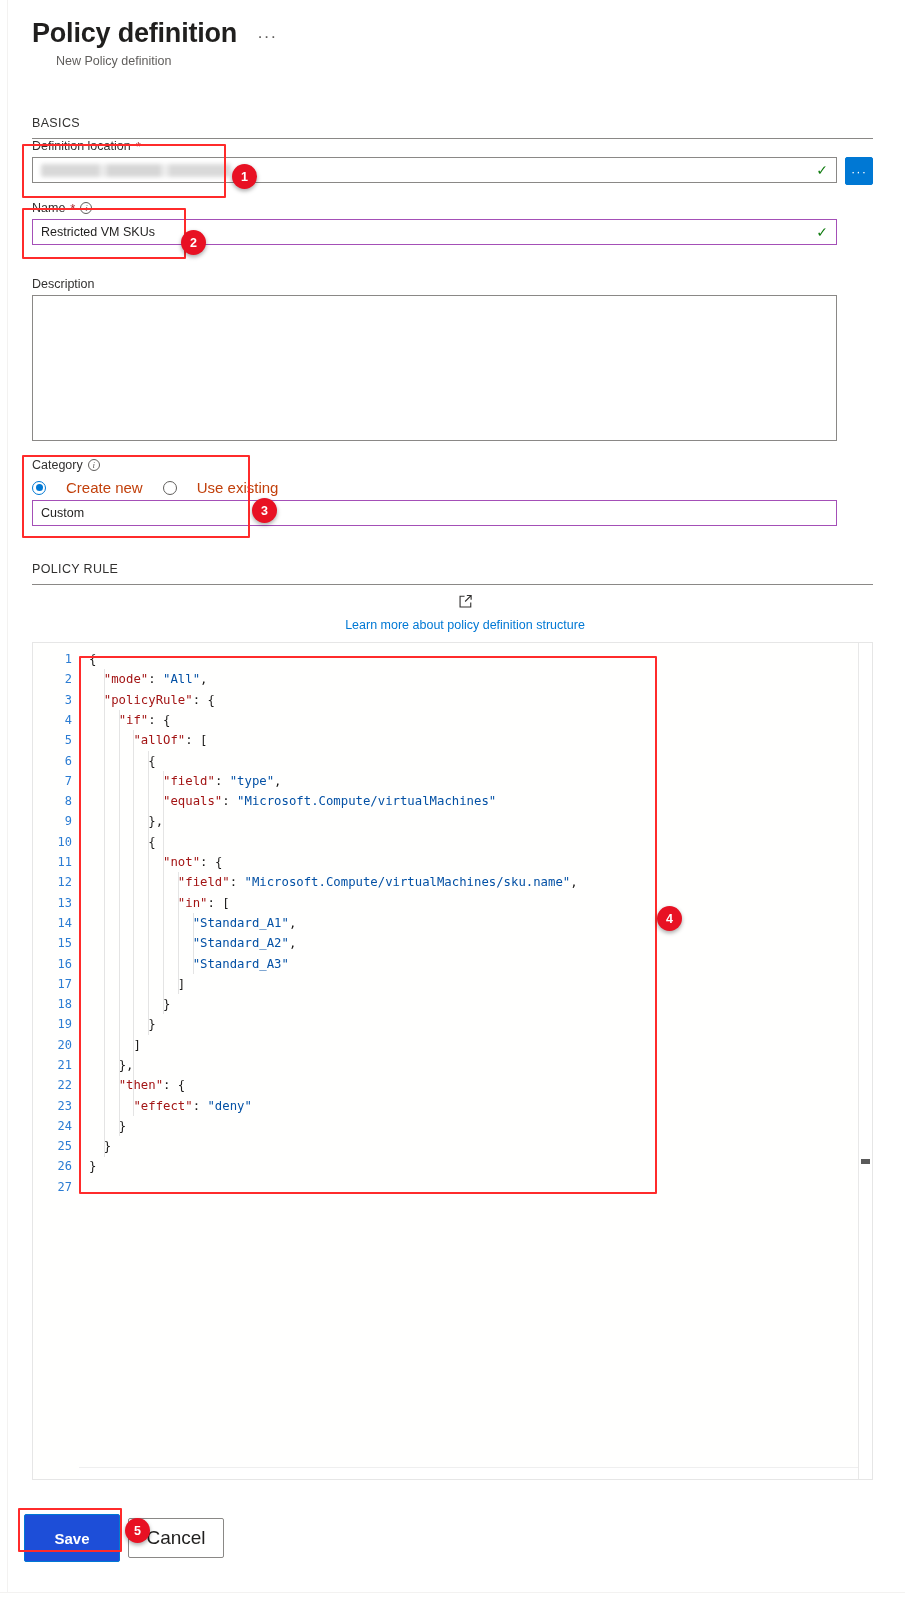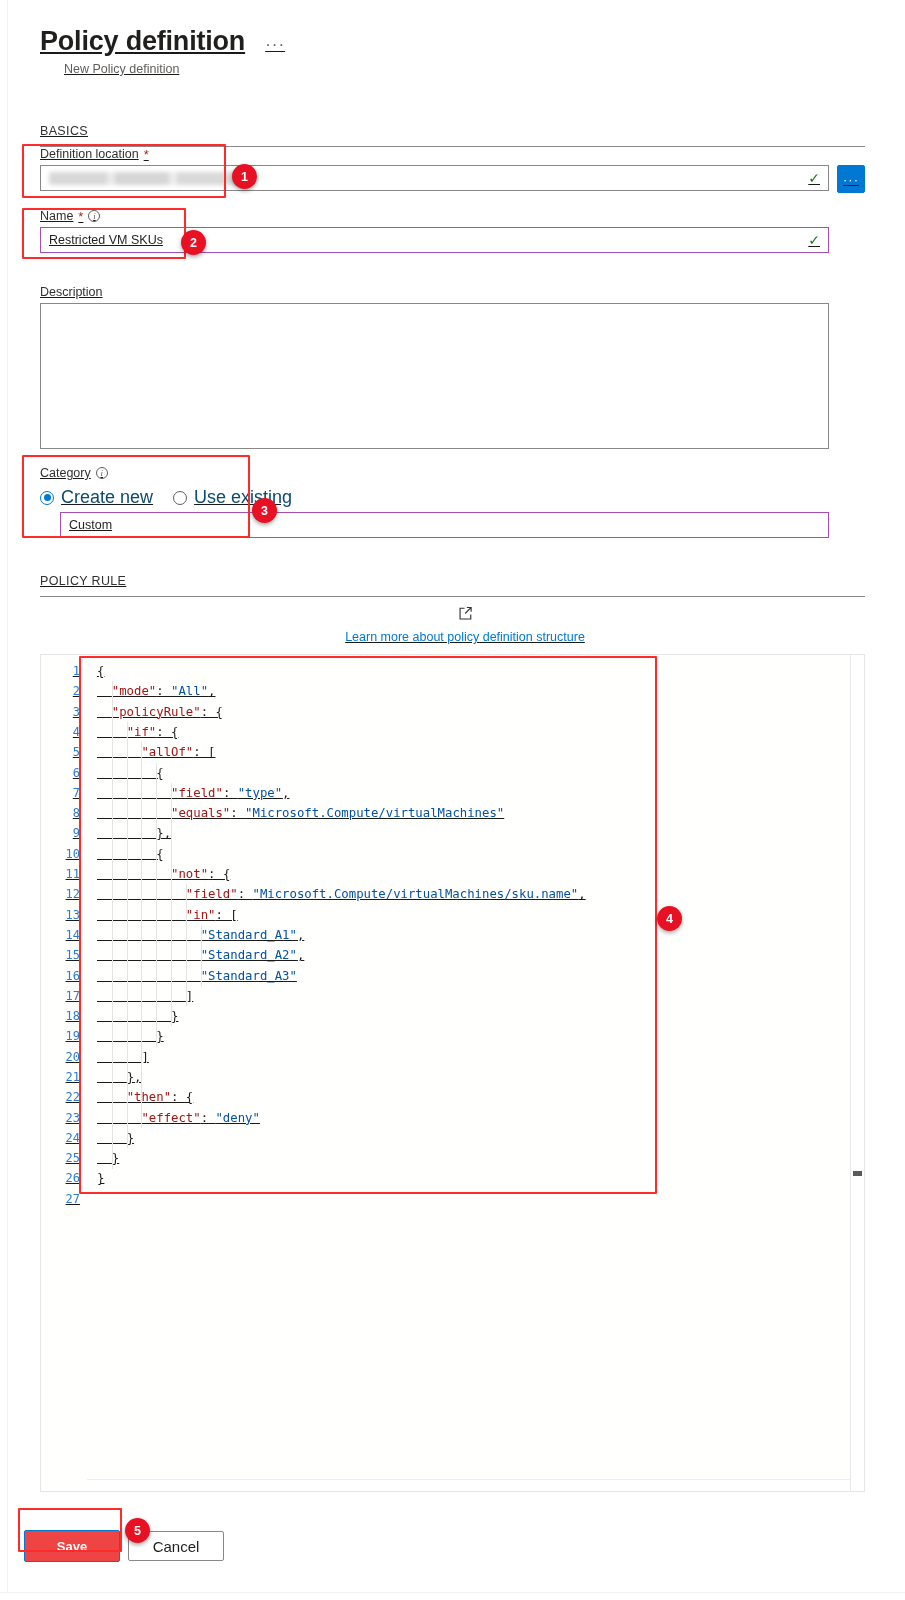--- a/index.html
+++ b/index.html
@@ -5,21 +5,21 @@
   * { box-sizing: border-box; }
   html, body { margin:0; padding:0; }
   body {
     width: 905px; height: 1600px;
     background: #ffffff;
     font-family: "Liberation Sans", sans-serif;
     color: #1b1a19;
     position: relative;
     overflow: hidden;
   }
-  .page { position:relative; width:905px; height:1600px; padding: 16px; text-decoration: underline; }
+  .page { position:relative; width:905px; height:1600px; padding: 8px; }
 
   
   .header { padding: 10px 0 0 24px; }
   .title-row { display:flex; align-items:center; gap:16px; }
   .page-title {
     font-size: 27px; font-weight: 600; letter-spacing: -0.2px;
     color: #201f1e; line-height: 1.15;
   }
   .ellipsis-btn {
     font-size: 17px; color: #605e5c; letter-spacing: 1px;
@@ -66,21 +66,21 @@
     font-size:13px; letter-spacing:1px; cursor:pointer; flex:0 0 auto;
     border-radius:2px; line-height:1;
   }
 
   .textarea {
     margin-top:4px; height:146px; border:1px solid #8a8886; background:#fff;
   }
 
   
   .radio-row { display:flex; align-items:center; gap:20px; margin-top:7px; }
-  .radio-opt { display:flex; align-items:center; gap:7px; cursor:pointer; font-size:18px; color:#0c4a6e; }
+  .radio-opt { display:flex; align-items:center; gap:20px; cursor:pointer; font-size:15px; color:#c2410c; }
   .radio {
     width:14px; height:14px; border-radius:50%; border:1px solid #605e5c;
     background:#fff; display:flex; align-items:center; justify-content:center; flex:0 0 auto;
   }
   .radio.on { border:1px solid #0078d4; }
   .radio.on::after { content:""; width:7px; height:7px; border-radius:50%; background:#0078d4; }
 
   
   .link-row { display:flex; align-items:center; gap:9px; margin: 13px 0 0 25px; }
   .link-txt { color:#0078d4; font-size:12.5px; cursor:pointer; }
@@ -115,27 +115,27 @@
   }
   .vscroll-thumb { position:absolute; right:2px; top:516px; width:9px; height:5px; background:#5a5a5a; }
   .hscroll-track {
     position:absolute; left:46px; right:14px; bottom:0; height:12px;
     border-top:1px solid #efefef; background:#fff;
   }
 
   
   .footer { position:absolute; left:24px; bottom:38px; display:flex; align-items:center; gap:8px; }
   .btn-save {
-    background:#ef4444; color:#fff; border:1px solid #0078d4; height:32px;
-    min-width:96px; font-size:13px; font-weight:600; display:flex;
+    background:#1d4ed8; color:#fff; border:1px solid #0078d4; height:48px;
+    min-width:96px; font-size:15px; font-weight:600; display:flex;
     align-items:center; justify-content:center; cursor:pointer; border-radius:2px;
   }
   .btn-cancel {
-    background:#fff; color:#201f1e; border:1px solid #8a8886; height:30px;
-    min-width:96px; font-size:15px; display:flex; align-items:center;
+    background:#fff; color:#201f1e; border:1px solid #8a8886; height:40px;
+    min-width:96px; font-size:19px; display:flex; align-items:center;
     justify-content:center; cursor:pointer; border-radius:2px;
   }
 
   
   .anno-box {
     position:absolute; border:2px solid #ff2b2b; pointer-events:none; z-index:40;
     border-radius:1px;
   }
   .badge {
     position:absolute; width:25px; height:25px; border-radius:50%;
@@ -209,21 +209,21 @@
     <div class="radio-row">
       <div class="radio-opt">
         <span class="radio on"></span>
         <span>Create new</span>
       </div>
       <div class="radio-opt">
         <span class="radio"></span>
         <span>Use existing</span>
       </div>
     </div>
-    <div class="input-row" style="padding-right:36px;margin-left:20px;">
+    <div class="input-row" style="padding-right:36px;">
       <div class="textbox validated">
         <span>Custom</span>
       </div>
     </div>
   </div>
 
   <div style="margin-top:36px;">
     <div class="section-label">POLICY RULE</div>
     <div class="rule-sep"></div>
   </div>

